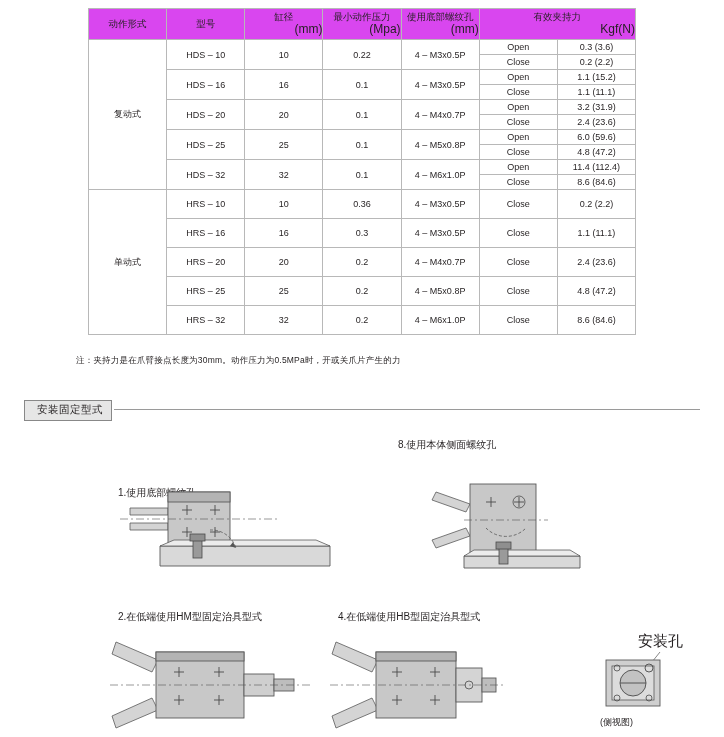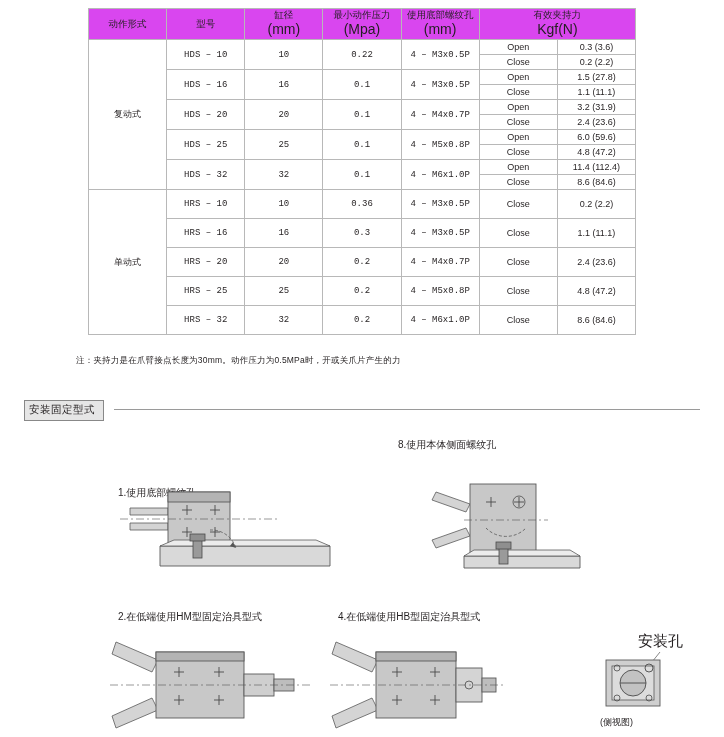--- a/index.html
+++ b/index.html
@@ -38,26 +38,26 @@
     color: #231f20;
   }
   table.spec thead th {
     background: #d946ef;
     height: 30px;
     line-height: 1.25;
     font-size: 9.5px;
   }
   .hdr-sub {
     display: block;
-    font-size: 14px;
+    font-size: 12px;
+    text-align: right;
   }
   td.model, td.bore, td.press, td.thread {
     height: 28px;
     font-size: 9.5px;
-    font-family: Liberation Mono, monospace;
   }
   td.oc {
     width: 46px;
     height: 14px;
     font-size: 8.5px;
   }
   td.force {
     width: 112px;
     height: 14px;
     font-size: 8.5px;
@@ -91,21 +91,21 @@
     width: 676px;
     height: 18px;
   }
   .section-bar .tag {
     position: absolute;
     left: 0;
     top: 0;
     border: 1px solid #888;
     background: #e6e6e6;
     font-size: 10.5px;
-    padding: 2px 8px 3px 4px;
+    padding: 2px 8px 3px 12px;
     color: #231f20;
     letter-spacing: 0.5px;
   }
   .section-bar .rule {
     position: absolute;
     left: 90px;
     right: 0;
     top: 9px;
     height: 1px;
     background: #9a9a9a;
@@ -186,21 +186,21 @@
         <tr>
           <td class="oc">Close</td>
           <td class="force">0.2 (2.2)</td>
         </tr>
         <tr>
           <td class="model" rowspan="2">HDS – 16</td>
           <td class="bore" rowspan="2">16</td>
           <td class="press" rowspan="2">0.1</td>
           <td class="thread" rowspan="2">4 – M3x0.5P</td>
           <td class="oc">Open</td>
-          <td class="force">1.5 (27.8)</td>
+          <td class="force">1.1 (15.2)</td>
         </tr>
         <tr>
           <td class="oc">Close</td>
           <td class="force">1.1 (11.1)</td>
         </tr>
         <tr>
           <td class="model" rowspan="2">HDS – 20</td>
           <td class="bore" rowspan="2">20</td>
           <td class="press" rowspan="2">0.1</td>
           <td class="thread" rowspan="2">4 – M4x0.7P</td>

